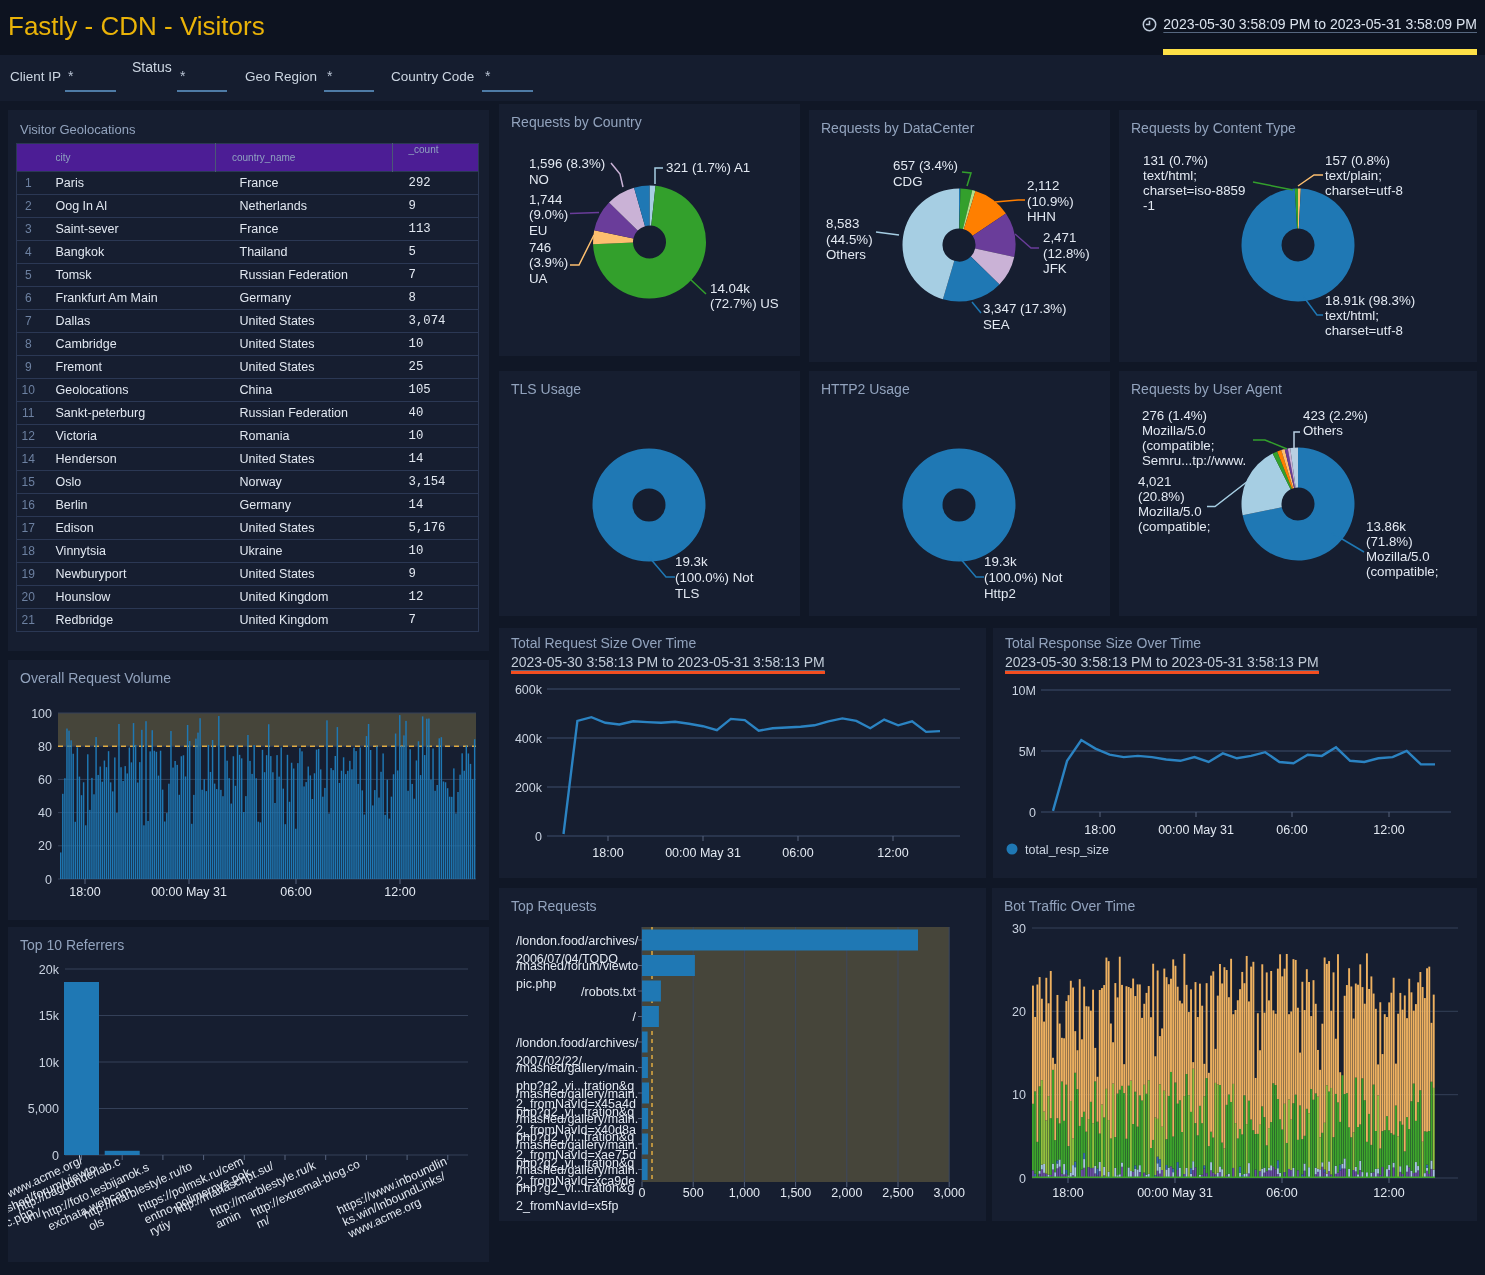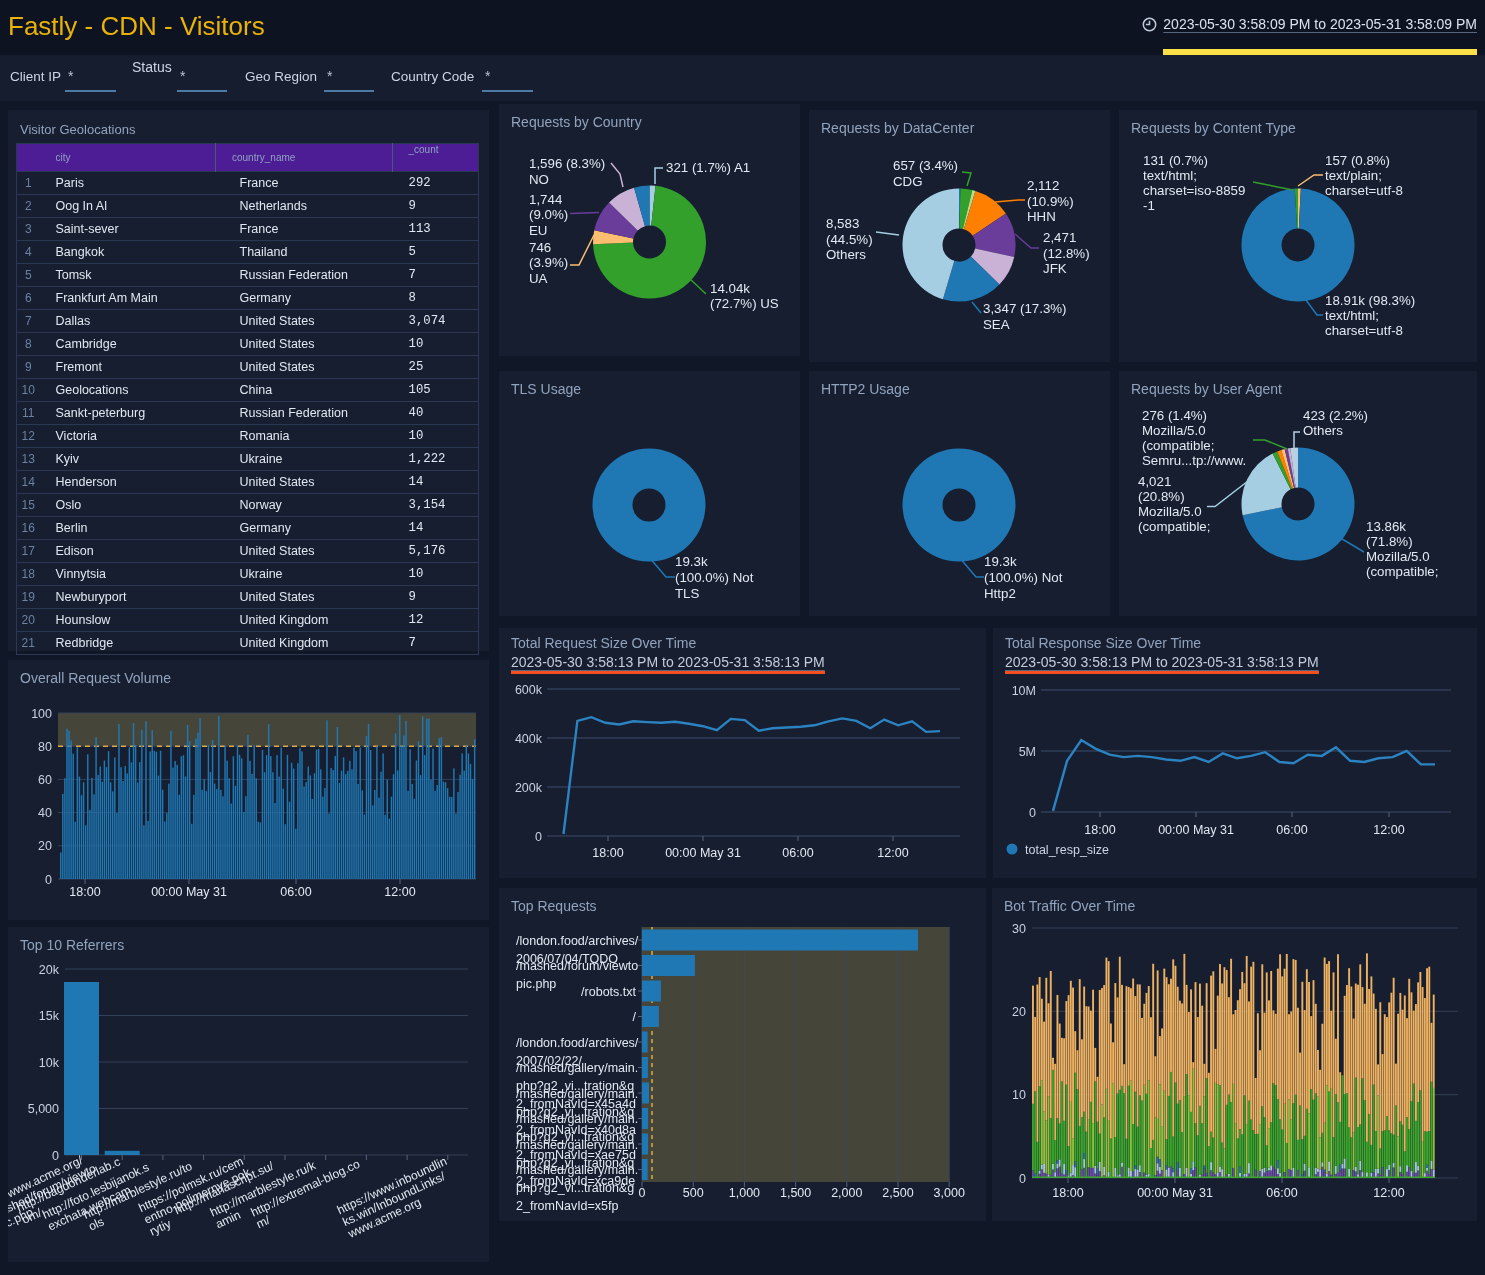--- a/index.html
+++ b/index.html
@@ -116,26 +116,20 @@
           <td class="n">11</td>
           <td>Sankt-peterburg</td>
           <td class="c3">Russian Federation</td>
           <td class="v">40</td>
         </tr>
         <tr>
           <td class="n">12</td>
           <td>Victoria</td>
           <td class="c3">Romania</td>
           <td class="v">10</td>
-        </tr>
-        <tr>
-          <td class="n">13</td>
-          <td>Kyiv</td>
-          <td class="c3">Ukraine</td>
-          <td class="v">1,222</td>
         </tr>
         <tr>
           <td class="n">14</td>
           <td>Henderson</td>
           <td class="c3">United States</td>
           <td class="v">14</td>
         </tr>
         <tr>
           <td class="n">15</td>
           <td>Oslo</td>

